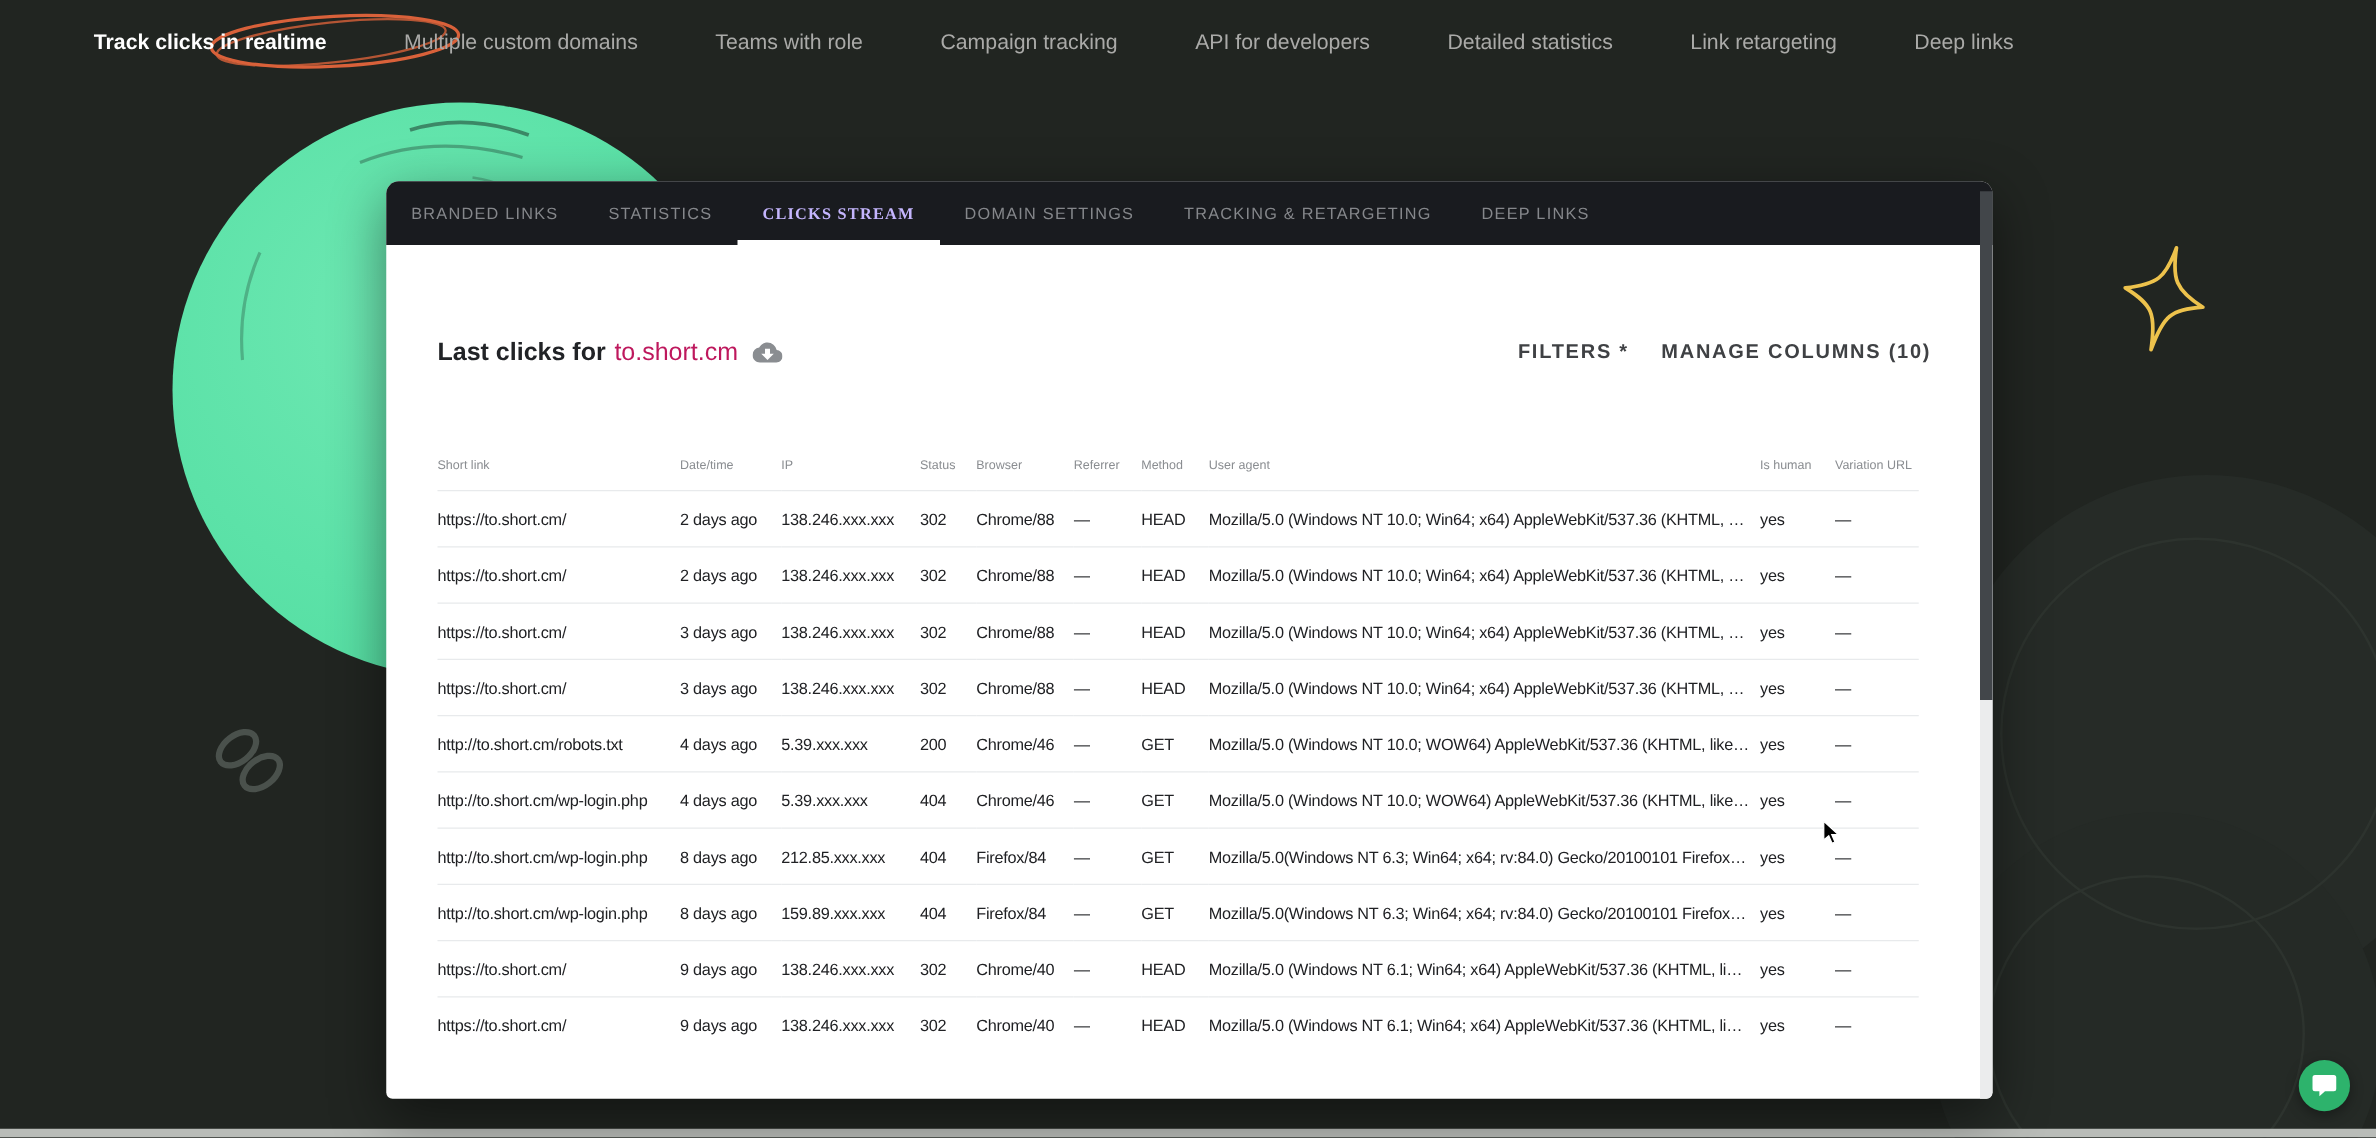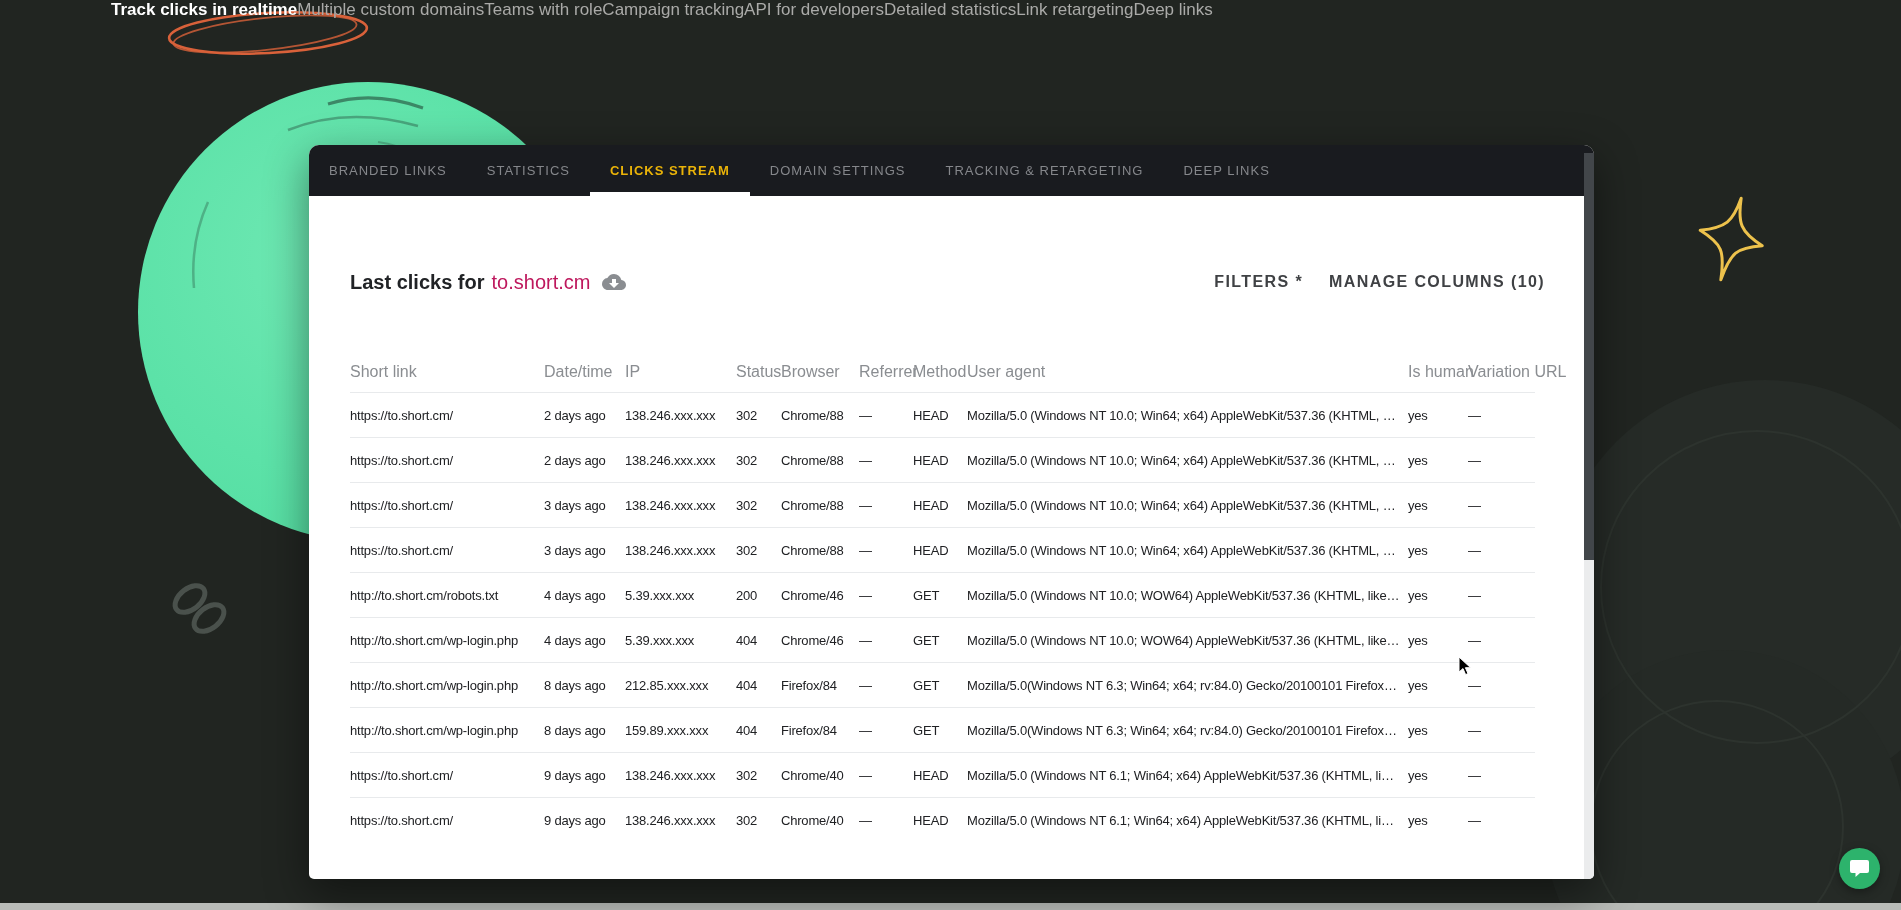--- a/index.html
+++ b/index.html
@@ -1,21 +1,21 @@
 <!DOCTYPE html>
 <html><head>
 <meta charset="utf-8">
 <style>
   html,body{margin:0;padding:0;background:#151715;}
   .stage{position:relative;width:1901px;height:910px;overflow:hidden;
          background:#212521;font-family:"Liberation Sans","DejaVu Sans",sans-serif;}
 
   
-  .nav{position:absolute;top:0;left:0;right:0;height:68px;display:flex;align-items:flex-start;
-       padding-left:111px;z-index:6;}
+  .nav{position:absolute;top:0;left:0;right:0;height:68px;display:flex;align-items:center;
+       padding-left:75px;gap:62px;z-index:6;}
   .nav-item{font-size:17px;color:#aaaaa8;white-space:nowrap;cursor:pointer;}
   .nav-item.featured{color:#ffffff;font-weight:bold;}
   .highlight-ellipse{position:absolute;left:164px;top:6px;z-index:5;}
 
   
   .mint-circle{position:absolute;left:138px;top:82px;width:460px;height:460px;border-radius:50%;
     background:radial-gradient(circle at 42% 38%, #6fe8b3 0%, #5ce2a8 55%, #50db9e 100%);z-index:1;}
   .mint-texture{position:absolute;left:0;top:0;}
   .chain-doodle{position:absolute;left:168px;top:578px;z-index:1;}
   .blob{position:absolute;border-radius:50%;z-index:1;}
@@ -26,34 +26,34 @@
   .ring.r2{left:1590px;top:700px;width:250px;height:250px;}
   .sparkle{position:absolute;left:1690px;top:193px;z-index:2;}
   .bottom-strip{position:absolute;left:0;right:0;bottom:0;height:7px;background:#b9bcb8;z-index:2;}
 
   
   .card{position:absolute;left:309px;top:145px;width:1285px;height:734px;background:#ffffff;
         border-radius:10px 10px 5px 5px;box-shadow:0 14px 44px rgba(0,0,0,.45);z-index:3;}
   .card-header{height:51px;background:#191b1f;border-radius:10px 10px 0 0;display:flex;align-items:stretch;}
   .tab{display:flex;align-items:center;padding:0 20px;font-size:13px;letter-spacing:1px;
        color:#85878b;white-space:nowrap;cursor:pointer;position:relative;}
-  .tab.active{color:#eab308;font-weight:bold;}
+  .tab.active{color:#c4b5fd;font-weight:bold;font-family:Liberation Serif, serif;}
   .tab.active::after{content:"";position:absolute;left:0;right:0;bottom:0;height:4px;background:#ffffff;}
 
   .card-content{padding:0 49px 0 41px;}
   .title-row{margin-top:69px;height:34px;display:flex;align-items:center;justify-content:space-between;}
   .title-left{display:flex;align-items:flex-end;}
   .title-prefix{font-size:20px;font-weight:bold;color:#212326;}
   .title-domain{font-size:20px;color:#be185d;margin-left:7px;}
   .cloud-btn{margin-left:12px;width:24px;height:24px;display:flex;align-items:center;cursor:pointer;}
   .actions{display:flex;align-items:center;gap:26px;}
   .action-link{font-size:16px;letter-spacing:1.4px;color:#3f4144;font-weight:bold;cursor:pointer;white-space:nowrap;}
 
   table.clicks{border-collapse:collapse;table-layout:fixed;width:1185px;margin-top:53px;}
-  table.clicks th{font-size:16px;font-weight:normal;color:#8a8d91;text-align:left;height:40px;
+  table.clicks th{font-size:10px;font-weight:normal;color:#8a8d91;text-align:left;height:40px;
        vertical-align:middle;white-space:nowrap;overflow:visible;padding:0;}
   table.clicks td{font-size:13px;letter-spacing:-0.2px;color:#202124;height:44px;vertical-align:middle;
        white-space:nowrap;overflow:hidden;padding:0;}
   table.clicks tbody tr{border-top:1px solid #e8eaec;}
 
   
   .scroll-track{position:absolute;right:0;top:51px;bottom:0;width:10px;background:#ebeced;border-radius:0 0 5px 0;}
   .scroll-thumb{position:absolute;right:0;top:8px;width:10px;height:407px;background:#42464a;z-index:2;cursor:pointer;}
 
   

